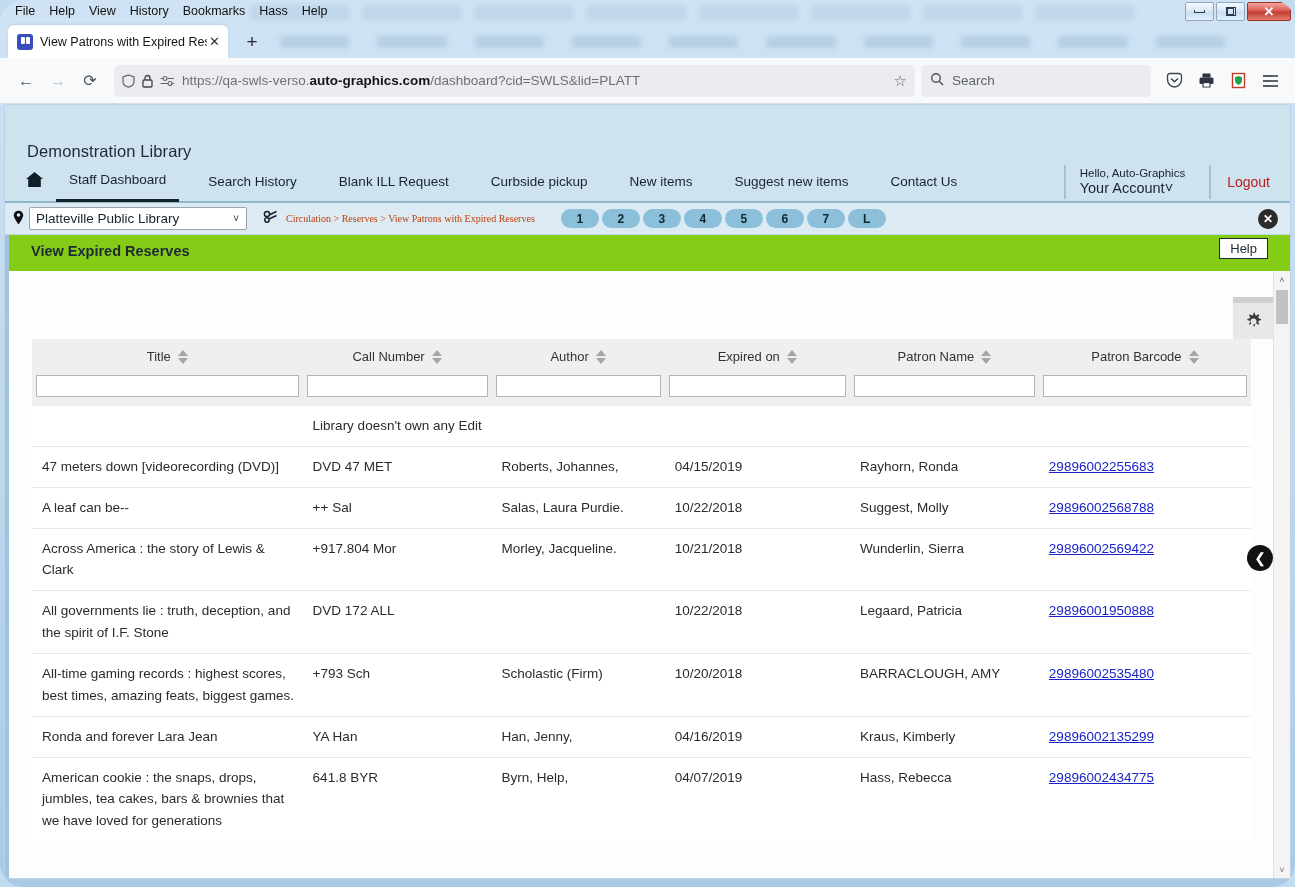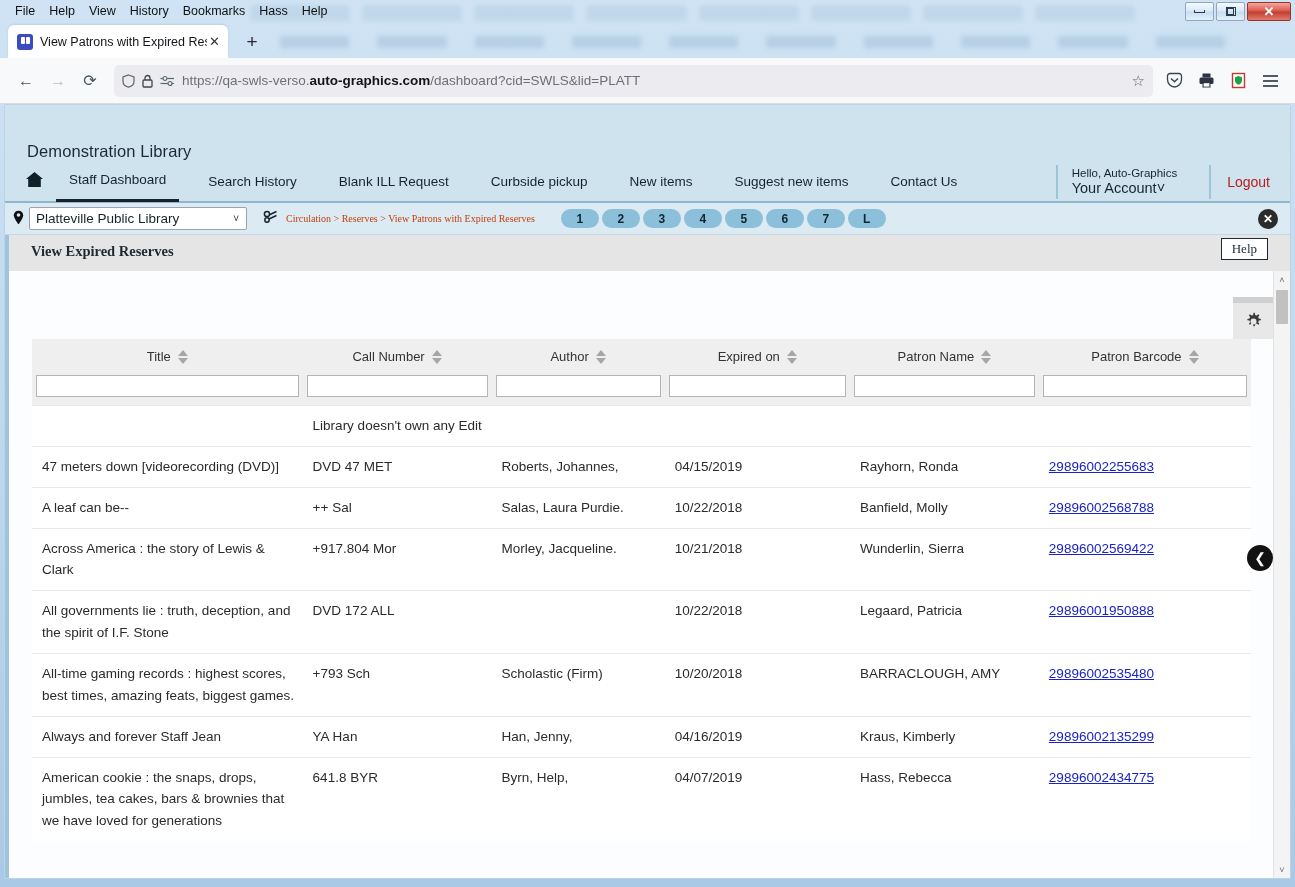--- a/index.html
+++ b/index.html
@@ -9,20 +9,21 @@
     overflow: hidden;
     font-family: "Liberation Sans", sans-serif;
     background: #c3dbef;
   }
 
   
   #window {
     position: absolute; inset: 0;
     background: linear-gradient(180deg,#cfe3f4 0%, #bcd7ee 55%, #a9c9e6 100%);
     overflow: hidden;
+    border-radius: 23px;
   }
 
   
   .menubar {
     position: absolute; top: 0; left: 0; right: 0; height: 22px;
     display: flex; align-items: center;
     padding-left: 8px;
     font-size: 12.5px; color: #111;
     z-index: 7;
   }
@@ -215,21 +216,21 @@
   }
   .homeicon { margin-left: 20px; margin-right: 12px; font-size: 16px; color: #102029; }
   .navlinks { display: flex; align-items: flex-end; gap: 16px; height: 42px; }
   .navlink {
     font-size: 13.5px; color: #15242e; padding: 0 13px;
     height: 42px; display: flex; align-items: center; white-space: nowrap;
   }
   .navlink.active { border-bottom: 3px solid #17232b; }
   .account {
     position: absolute; right: 20px; top: 0; height: 42px;
-    display: flex; align-items: center; gap: 16px;
+    display: flex; align-items: center; gap: 8px;
   }
   .acctbox {
     border-left: 2px solid #9ec4d8; padding: 0 16px 0 14px;
     display: flex; flex-direction: column; justify-content: center; height: 34px;
   }
   .acctbox .hello { font-size: 11.5px; color: #16242d; line-height: 1.15; }
   .acctbox .youracct { font-size: 14.5px; color: #16242d; line-height: 1.15; }
   .logoutbox {
     border-left: 2px solid #9ec4d8; padding-left: 16px; height: 34px;
     display: flex; align-items: center;
@@ -262,23 +263,22 @@
   .closecircle {
     position: absolute; right: 12px; top: 6px;
     width: 20px; height: 20px; border-radius: 50%;
     background: #2b2b2b; color: #fff;
     display: flex; align-items: center; justify-content: center;
     font-size: 12px; font-weight: bold;
   }
 
   
   .titlestrip {
-    height: 36px; background: #e5e5e5; position: relative;
+    height: 36px; background: #84cc16; position: relative;
     border-left: 4px solid #9fc4dc;
-    font-family: Liberation Serif, serif;
   }
   .pagetitle {
     position: absolute; left: 22px; top: 8px;
     font-size: 14.5px; font-weight: bold; color: #1d2a33;
   }
   .helpbtn {
     position: absolute; right: 22px; top: 3px;
     border: 1px solid #1d2a33; background: #fff;
     font-size: 13px; color: #1d2a33;
     padding: 2px 10px;
@@ -449,20 +449,29 @@
             <line x1="0.5" y1="4.5" x2="2.8" y2="4.5" stroke="#5b6570" stroke-width="1.2"></line>
             <circle cx="10" cy="9.5" r="2" fill="none" stroke="#5b6570" stroke-width="1.2"></circle>
             <line x1="0.5" y1="9.5" x2="7.8" y2="9.5" stroke="#5b6570" stroke-width="1.2"></line>
             <line x1="12.2" y1="9.5" x2="14" y2="9.5" stroke="#5b6570" stroke-width="1.2"></line>
           </svg>
       </span>
       <span class="urltext"><span>https://qa-swls-verso.</span><b>auto-graphics.com</b><span>/dashboard?cid=SWLS&amp;lid=PLATT</span></span>
       <span class="uicon" style="font-size:15px">☆</span>
     </div>
 
+    <div class="searchbox">
+      <span class="uicon">
+        <svg width="14" height="14" viewBox="0 0 14 14">
+            <circle cx="6" cy="6" r="4.3" fill="none" stroke="#4d555e" stroke-width="1.4"></circle>
+            <line x1="9.2" y1="9.2" x2="13" y2="13" stroke="#4d555e" stroke-width="1.5"></line>
+          </svg>
+      </span>
+      <span class="sph">Search</span>
+    </div>
 
     <div class="navicons">
       <div class="ni">
         <svg width="17" height="17" viewBox="0 0 17 17">
             <path d="M1.5 4 a2.5 2.5 0 0 1 2.5-2.5 h9 a2.5 2.5 0 0 1 2.5 2.5 v3.5 c0 4-3.3 7.5-7 7.5 s-7-3.5-7-7.5 Z" fill="none" stroke="#3a4450" stroke-width="1.3"></path>
             <path d="M5 6.5 L8.5 9.8 L12 6.5" fill="none" stroke="#3a4450" stroke-width="1.5"></path>
           </svg>
       </div>
       <div class="ni">
         <svg width="17" height="17" viewBox="0 0 17 17">
@@ -746,21 +755,21 @@
               <td class="cell">Roberts, Johannes,</td>
               <td class="cell">04/15/2019</td>
               <td class="cell">Rayhorn, Ronda</td>
               <td class="cell"><a href="#">29896002255683</a></td>
             </tr>
             <tr>
               <td class="cell">A leaf can be--</td>
               <td class="cell">++ Sal</td>
               <td class="cell">Salas, Laura Purdie.</td>
               <td class="cell">10/22/2018</td>
-              <td class="cell">Banfield, Molly</td>
+              <td class="cell">Suggest, Molly</td>
               <td class="cell"><a href="#">29896002568788</a></td>
             </tr>
             <tr>
               <td class="cell">Across America : the story of Lewis &amp; Clark</td>
               <td class="cell">+917.804 Mor</td>
               <td class="cell">Morley, Jacqueline.</td>
               <td class="cell">10/21/2018</td>
               <td class="cell">Wunderlin, Sierra</td>
               <td class="cell"><a href="#">29896002569422</a></td>
             </tr>
@@ -774,21 +783,21 @@
             </tr>
             <tr>
               <td class="cell">All-time gaming records : highest scores, best times, amazing feats, biggest games.</td>
               <td class="cell">+793 Sch</td>
               <td class="cell">Scholastic (Firm)</td>
               <td class="cell">10/20/2018</td>
               <td class="cell">BARRACLOUGH, AMY</td>
               <td class="cell"><a href="#">29896002535480</a></td>
             </tr>
             <tr>
-              <td class="cell">Always and forever Staff Jean</td>
+              <td class="cell">Ronda and forever Lara Jean</td>
               <td class="cell">YA Han</td>
               <td class="cell">Han, Jenny,</td>
               <td class="cell">04/16/2019</td>
               <td class="cell">Kraus, Kimberly</td>
               <td class="cell"><a href="#">29896002135299</a></td>
             </tr>
             <tr>
               <td class="cell">American cookie : the snaps, drops, jumbles, tea cakes, bars &amp; brownies that we have loved for generations</td>
               <td class="cell">641.8 BYR</td>
               <td class="cell">Byrn, Help,</td>

